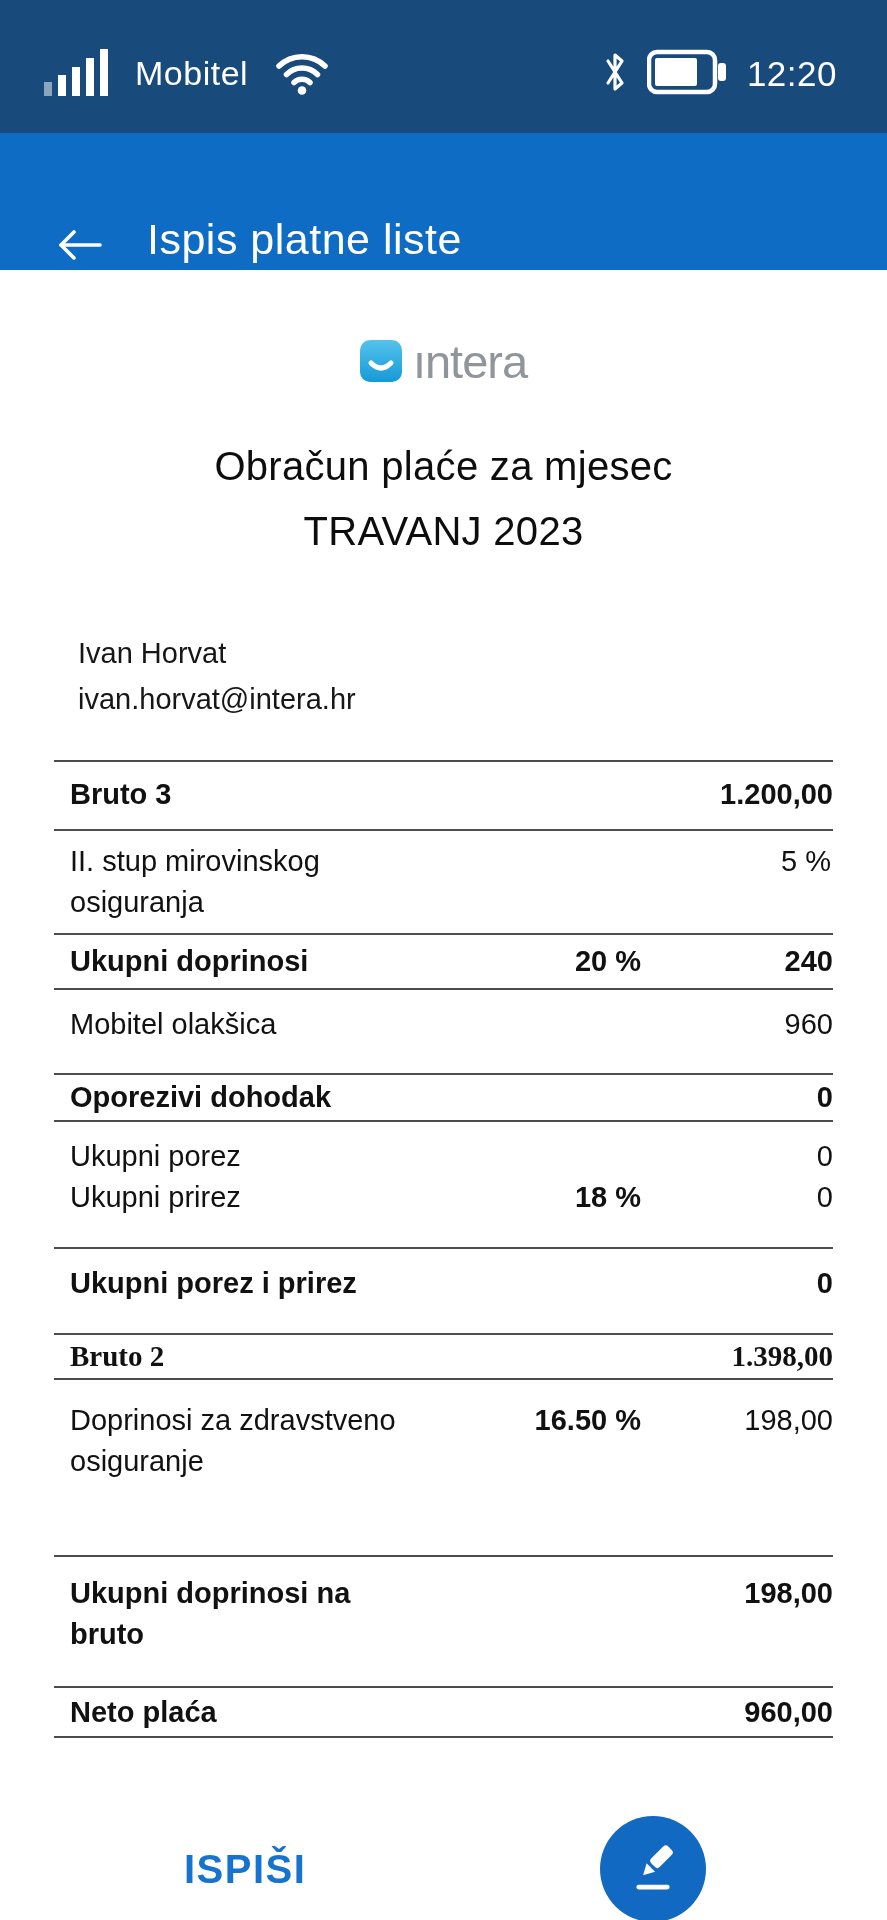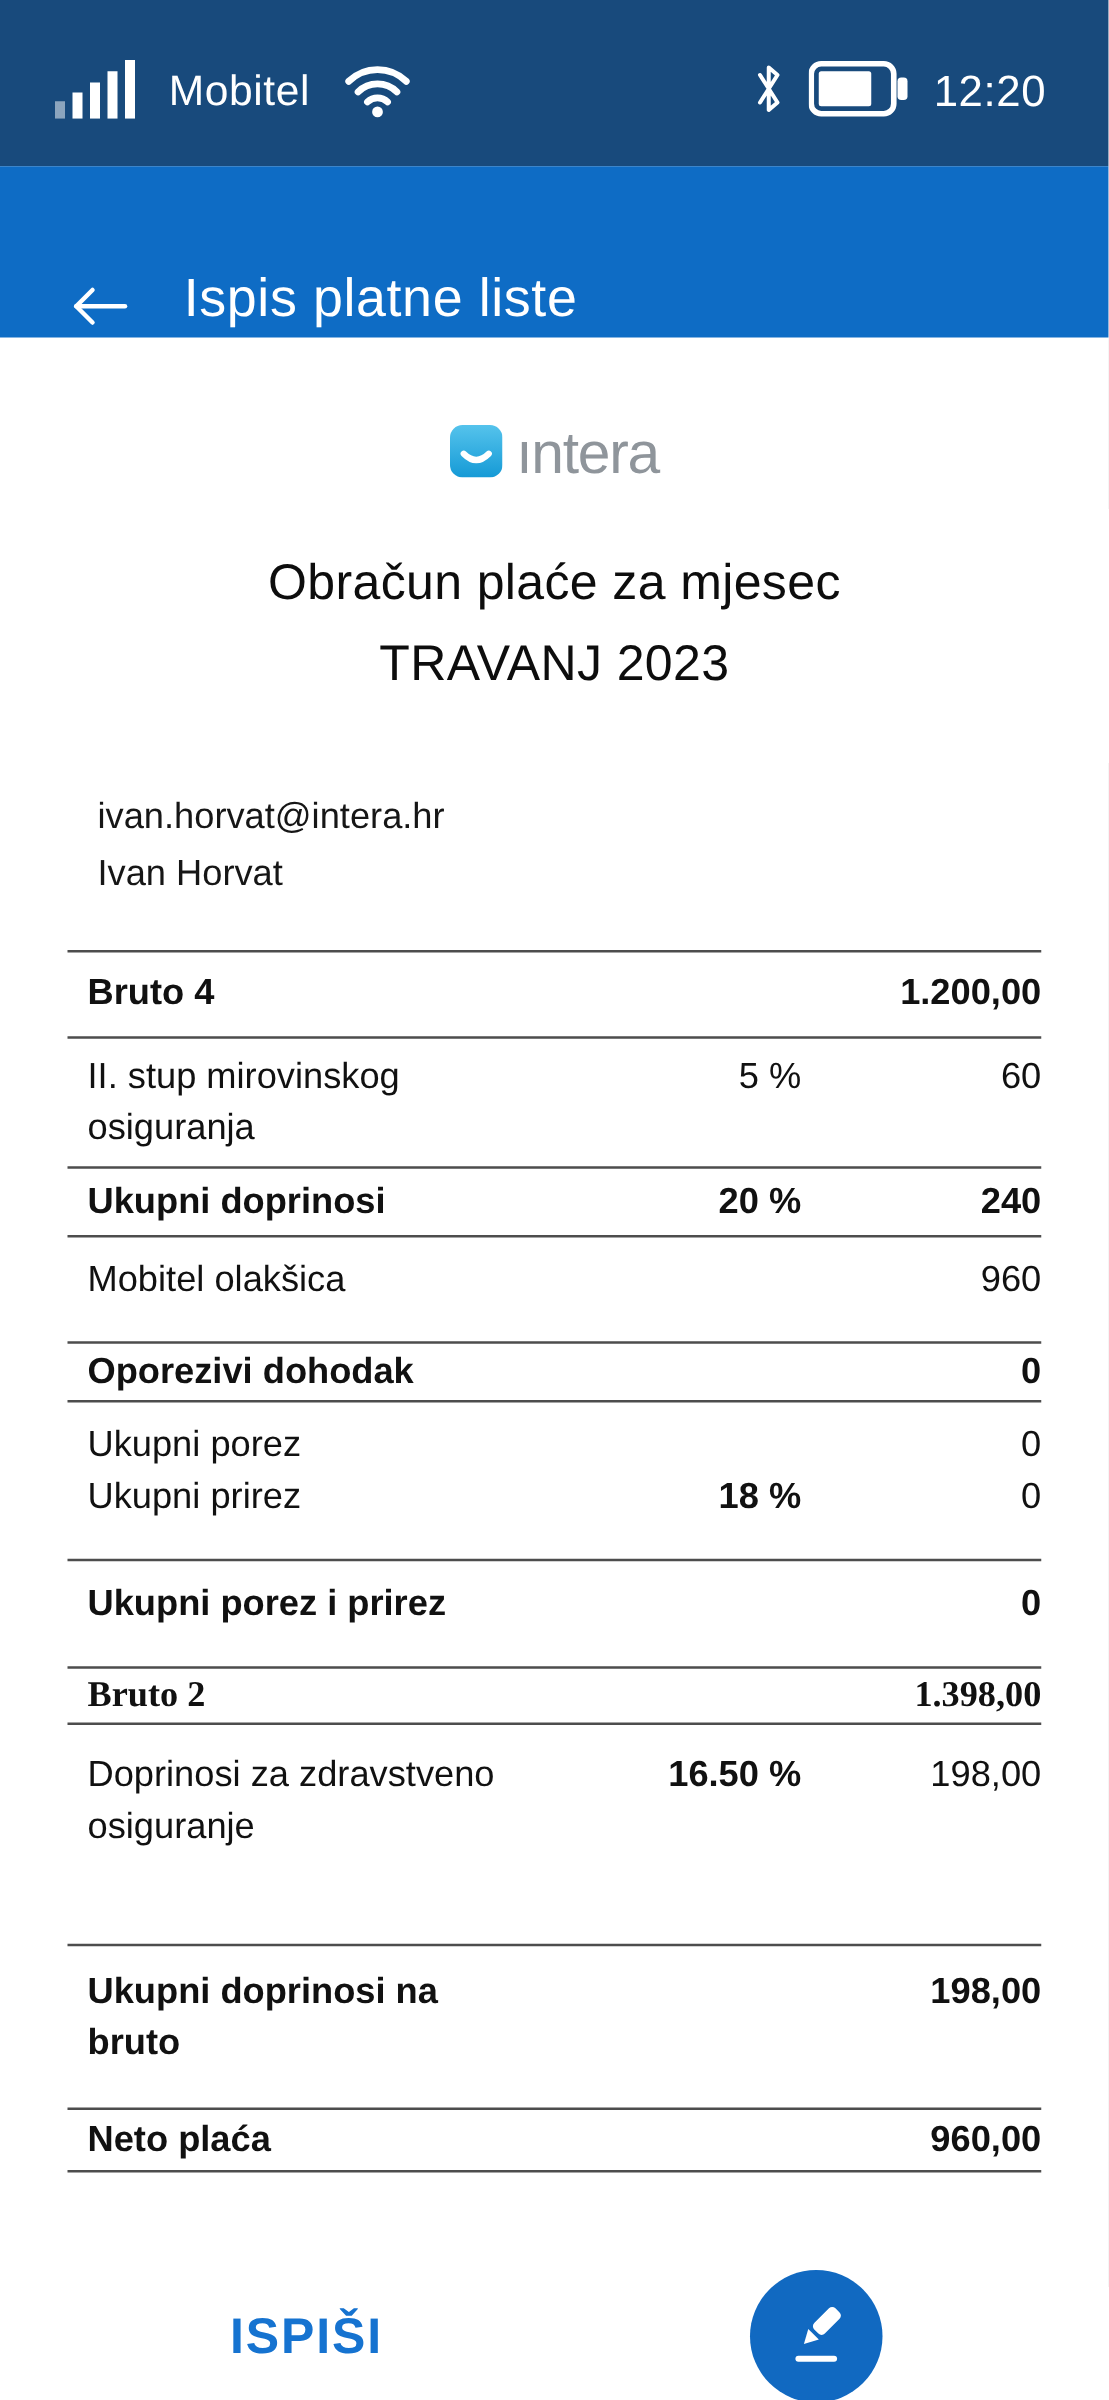--- a/index.html
+++ b/index.html
@@ -166,37 +166,36 @@
       </span>
       <span class="logo-text">ıntera</span>
     </div>
 
     <div class="doc-title">
       <div>Obračun plaće za mjesec</div>
       <div>TRAVANJ 2023</div>
     </div>
 
     <div class="employee">
+      <div>Ivan Horvat</div>
       <div>ivan.horvat@intera.hr</div>
-      <div>Ivan Horvat</div>
     </div>
 
     <div class="payroll-table">
         <div class="sec sec-1">
           <div class="row">
-            <div class="cell lab b">Bruto 4</div>
+            <div class="cell lab b">Bruto 3</div>
             <div class="cell pct"></div>
             <div class="cell val b">1.200,00</div>
           </div>
         </div>
         <div class="sec sec-2">
           <div class="row">
             <div class="cell lab">II. stup mirovinskog osiguranja</div>
             <div class="cell pct">5 %</div>
-            <div class="cell val">60</div>
           </div>
         </div>
         <div class="sec sec-3">
           <div class="row">
             <div class="cell lab b">Ukupni doprinosi</div>
             <div class="cell pct b">20 %</div>
             <div class="cell val b">240</div>
           </div>
         </div>
         <div class="sec sec-4">

